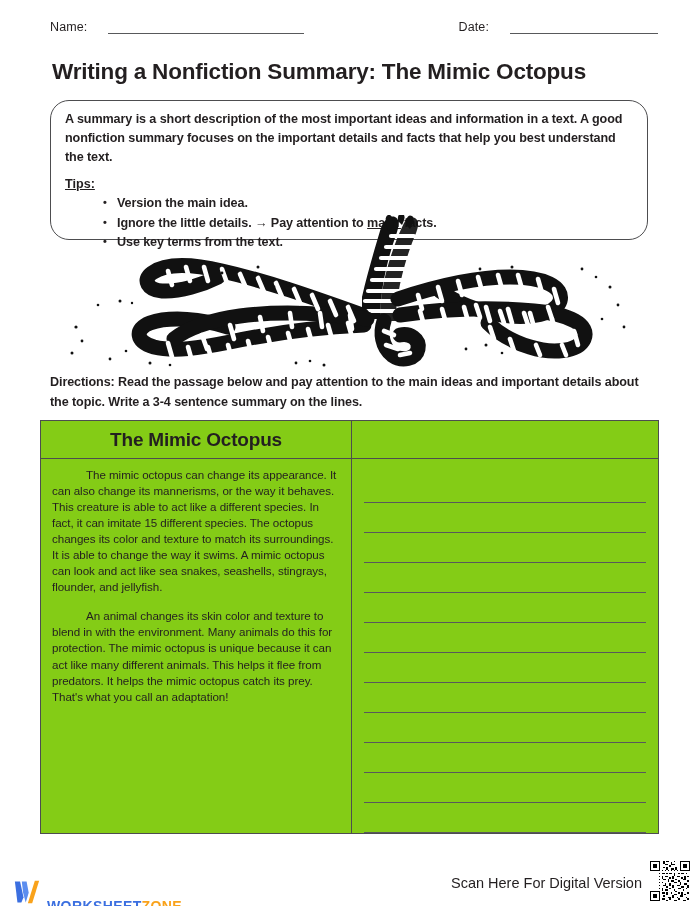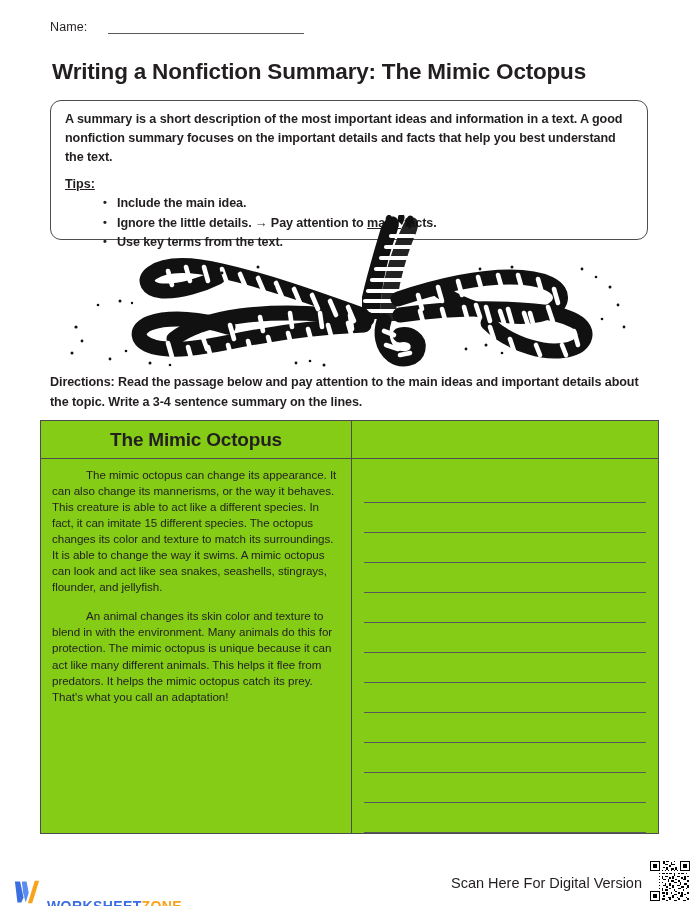--- a/index.html
+++ b/index.html
@@ -28,21 +28,21 @@
   .title {
     position: absolute; left: 52px; top: 59px;
     font-size: 22.5px; font-weight: 700; letter-spacing: -0.2px;
     color: #231f20; white-space: nowrap;
   }
 
   
   .defbox {
     position: absolute; left: 50px; top: 100px;
     width: 598px; height: 140px;
-    border: 1.6px solid #4d4d4f; border-radius: 11px;
+    border: 1.6px solid #4d4d4f; border-radius: 19px;
     background: #fff;
     padding: 9px 14px 0 14px;
     z-index: 2;
   }
   .defbox p {
     font-size: 12.6px; font-weight: 700; line-height: 1.52;
     letter-spacing: -0.1px;
   }
   .tips-label {
     font-size: 12.6px; font-weight: 700; text-decoration: underline;
@@ -131,30 +131,34 @@
 </head>
 <body>
 
 <div class="page">
 
   <div class="namedate">
     <div class="fieldgrp">
       <span class="fieldlabel">Name:</span>
       <span class="fieldrule rule-name"></span>
     </div>
+    <div class="fieldgrp">
+      <span class="fieldlabel">Date:</span>
+      <span class="fieldrule rule-date"></span>
+    </div>
   </div>
 
   <div class="title">Writing a Nonfiction Summary: The Mimic Octopus</div>
 
   <div class="defbox">
     <p>A summary is a short description of the most important ideas and information in a text. A good nonfiction summary focuses on the important details and facts that help you best understand the text.</p>
     <span class="tips-label">Tips:</span>
     <ul class="tips">
       <li>
-        <span>Include the main idea.</span>
+        <span>Version the main idea.</span>
       </li>
       <li>
         <span>Ignore the little details. → Pay attention to </span><span class="u">major</span><span> facts.</span>
       </li>
       <li>
         <span>Use key terms from the text.</span>
       </li>
     </ul>
   </div>
 

